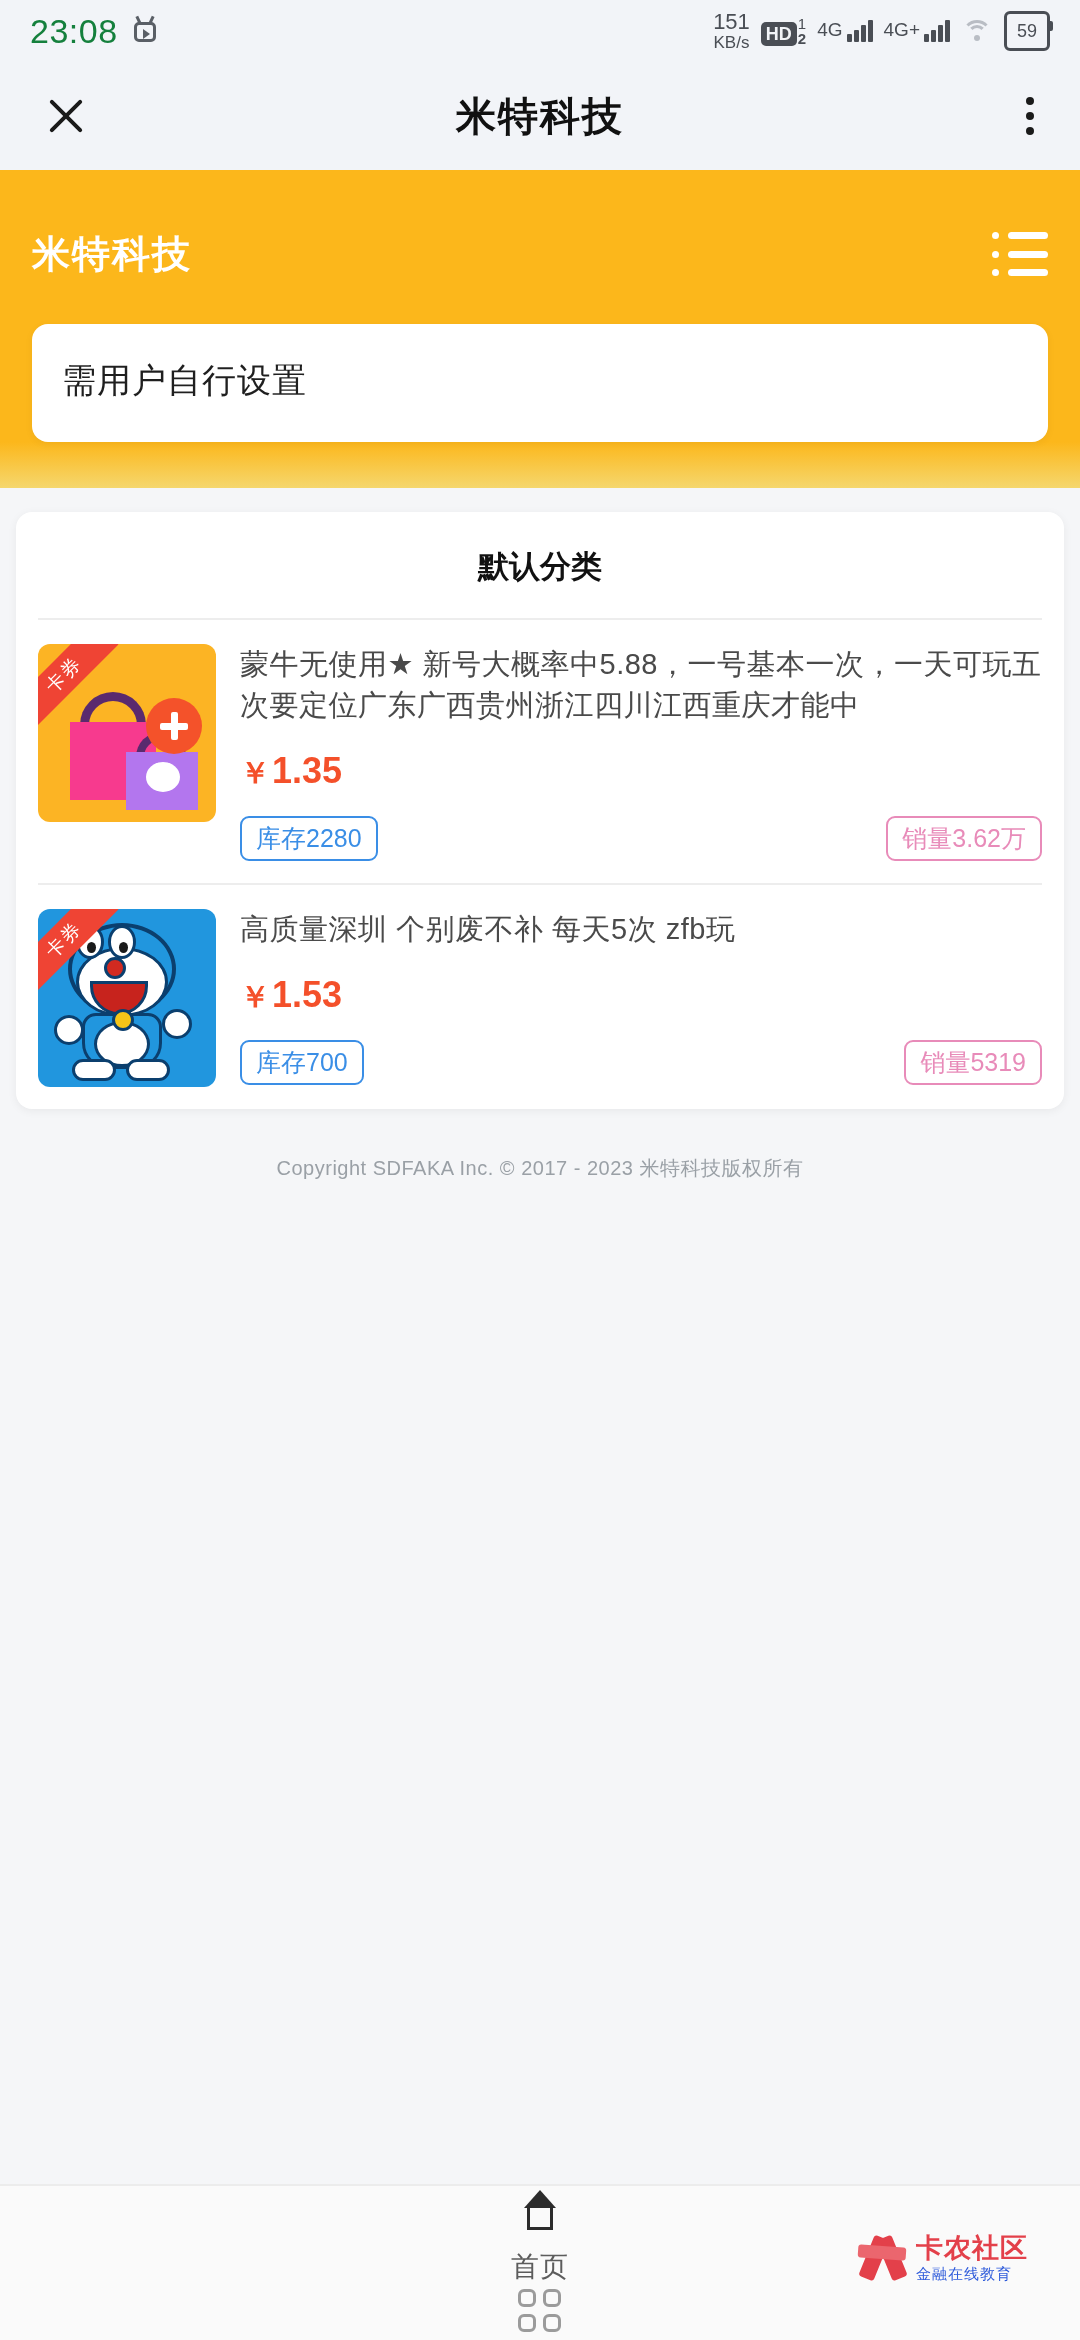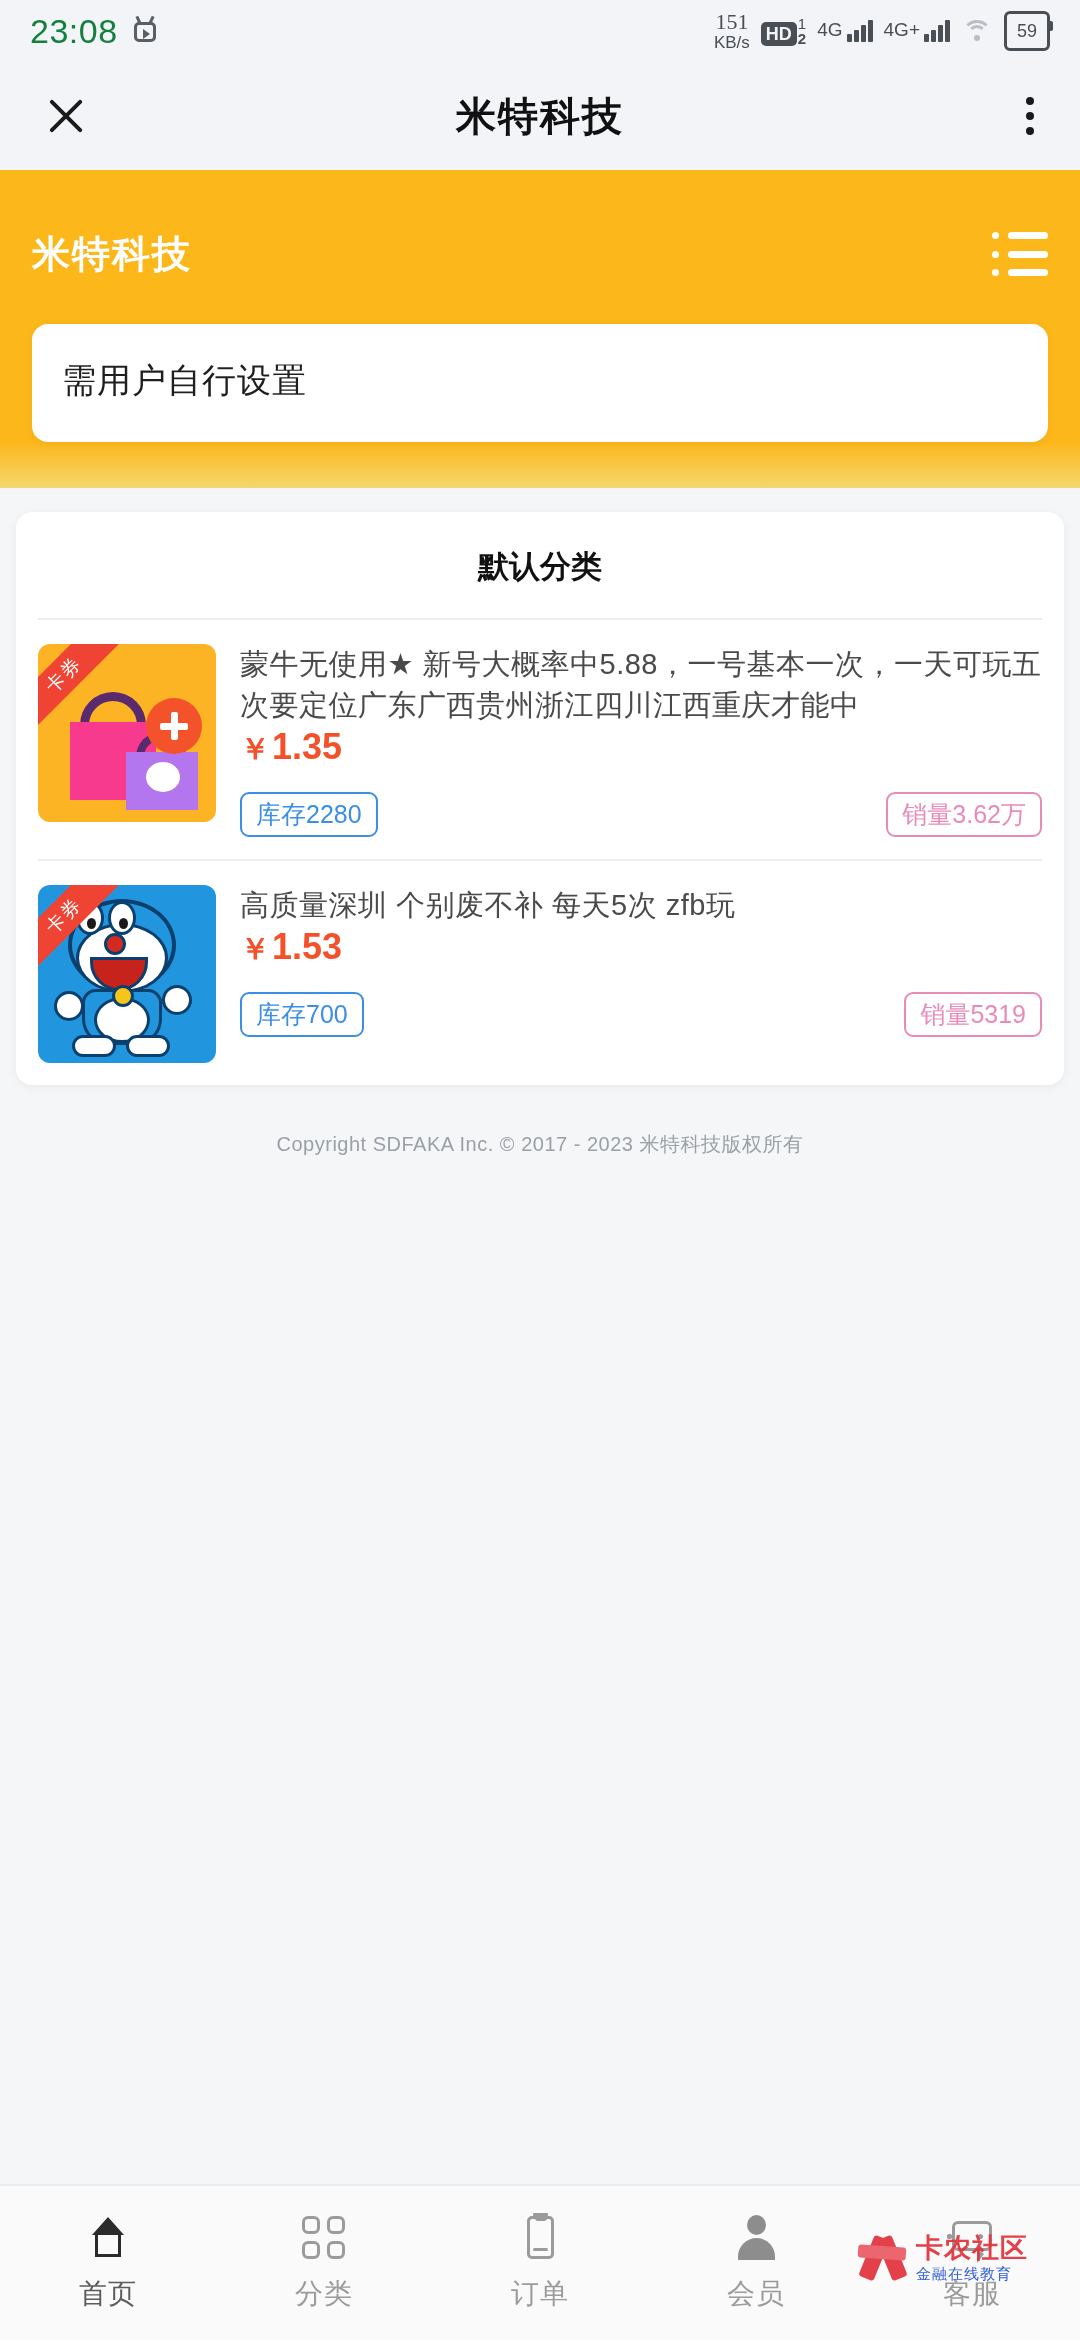--- a/index.html
+++ b/index.html
@@ -26,21 +26,21 @@
     content:""; position:absolute; left:6px; top:4px;
     border-left:7px solid #5a5f66; border-top:5px solid transparent; border-bottom:5px solid transparent;
   }
   .sb-clockicon .ear-l,.sb-clockicon .ear-r{
     position:absolute; top:-1px; width:3px; height:8px; background:#5a5f66;
   }
   .sb-clockicon .ear-l{ left:5px; transform:rotate(-25deg);}
   .sb-clockicon .ear-r{ right:5px; transform:rotate(25deg);}
   .sb-right{ margin-left:auto; display:flex; align-items:center; gap:11px; }
   .sb-speed{ line-height:1; text-align:center; color:#4a4e55; }
-  .sb-speed .n{ font-size:22px; display:block;font-family:Liberation Serif, serif; }
+  .sb-speed .n{ font-size:22px; display:block; }
   .sb-speed .u{ font-size:17px; display:block; margin-top:1px; }
   .hd-wrap{ display:flex; align-items:flex-end; }
   .hd-badge{
     background:#4a4e55; color:#f2f4f8; font-size:18px; font-weight:bold;
     border-radius:5px; padding:3px 5px; line-height:1;
   }
   .hd-sub{ font-size:15px; color:#4a4e55; line-height:1; margin-left:1px;}
   .hd-sub .t{ display:block; }
   .hd-sub .b{ display:block; font-weight:bold; }
   .sig{ display:flex; align-items:flex-end; gap:3px;}
@@ -169,39 +169,39 @@
   .art2 .arm{ position:absolute; width:30px;height:30px;background:#fff;border:3px solid #0b3f6e;border-radius:50%;}
   .art2 .arm.l{ left:16px; top:106px;} .art2 .arm.r{ left:124px; top:100px;}
   .art2 .foot{ position:absolute; width:44px;height:22px;background:#fff;border:3px solid #0b3f6e;border-radius:22px;}
   .art2 .foot.l{ left:34px; top:150px;} .art2 .foot.r{ left:88px; top:150px;}
 
   .pinfo{ flex:1; min-width:0; display:flex; flex-direction:column;}
   .pname{
     font-size:29px; line-height:1.42; color:#4a4a4a; letter-spacing:.5px;
     max-height:84px; overflow:hidden;
   }
-  .price{ font-size:36px; color:#f4502a; font-weight:bold; }
+  .price{ font-size:36px; color:#f4502a; font-weight:bold; margin-top:24px;}
   .price .yen{ font-size:30px; margin-right:2px;}
   .meta{ display:flex; align-items:center; margin-top:22px;}
   .badge{
     font-size:25px; padding:4px 14px; border-radius:9px; line-height:1.3;
   }
   .badge.stock{ border:2px solid #3a8ee6; color:#3a8ee6;}
   .badge.sales{ border:2px solid #e88bb9; color:#e88bb9; margin-left:auto;}
 
   
   .copyright{
     text-align:center; font-size:20px; color:#9aa0a6; margin-top:46px; letter-spacing:.5px;
   }
 
   
   .tabbar{
     position:absolute; left:0; bottom:0; width:1080px; height:156px;
     background:#fafafa; border-top:2px solid #ececec;
-    display:flex; align-items:center;
+    display:flex; align-items:center;flex-direction:column;
   }
   .tab{ flex:1; display:flex; flex-direction:column; align-items:center; gap:12px; position:relative;}
   .tab .tlabel{ font-size:28px; color:#9b9b9b; letter-spacing:1px;}
   .tab.active .tlabel{ color:#5c5c5c;}
   .ico{ width:50px; height:50px; position:relative;}
   
   .ico-home .roof{ position:absolute; left:9px; top:4px; width:0;height:0;
     border-left:16px solid transparent; border-right:16px solid transparent; border-bottom:18px solid #2b2b2b;}
   .ico-home .wall{ position:absolute; left:12px; top:21px; width:26px;height:23px;
     border:3px solid #2b2b2b; border-top:none;}

